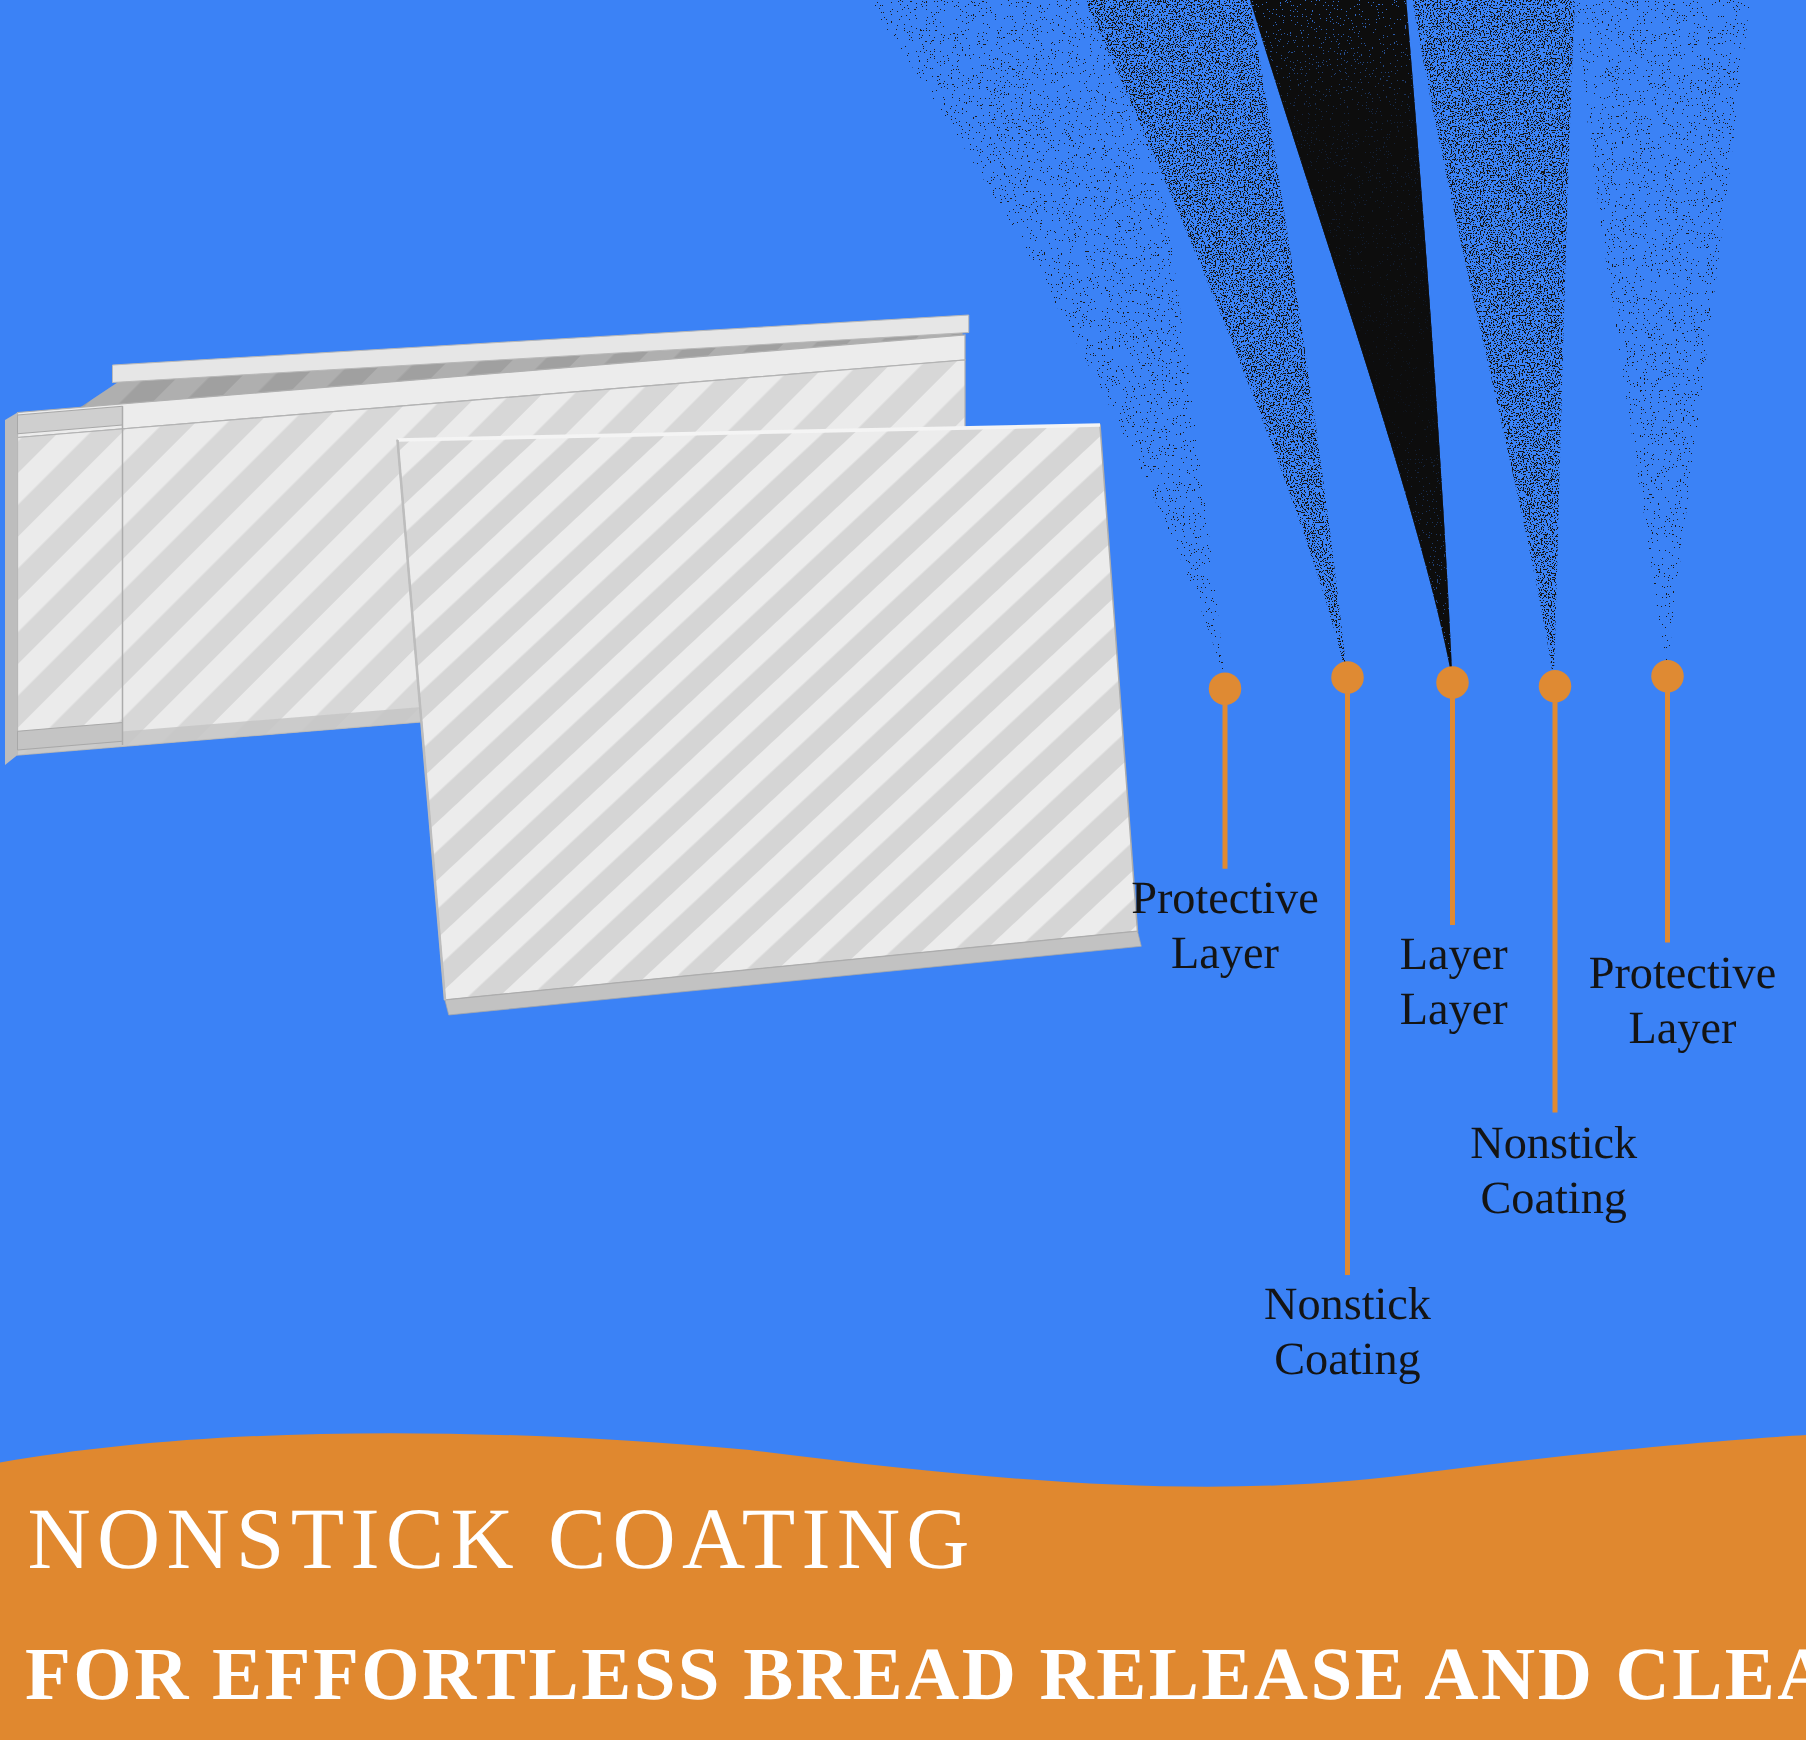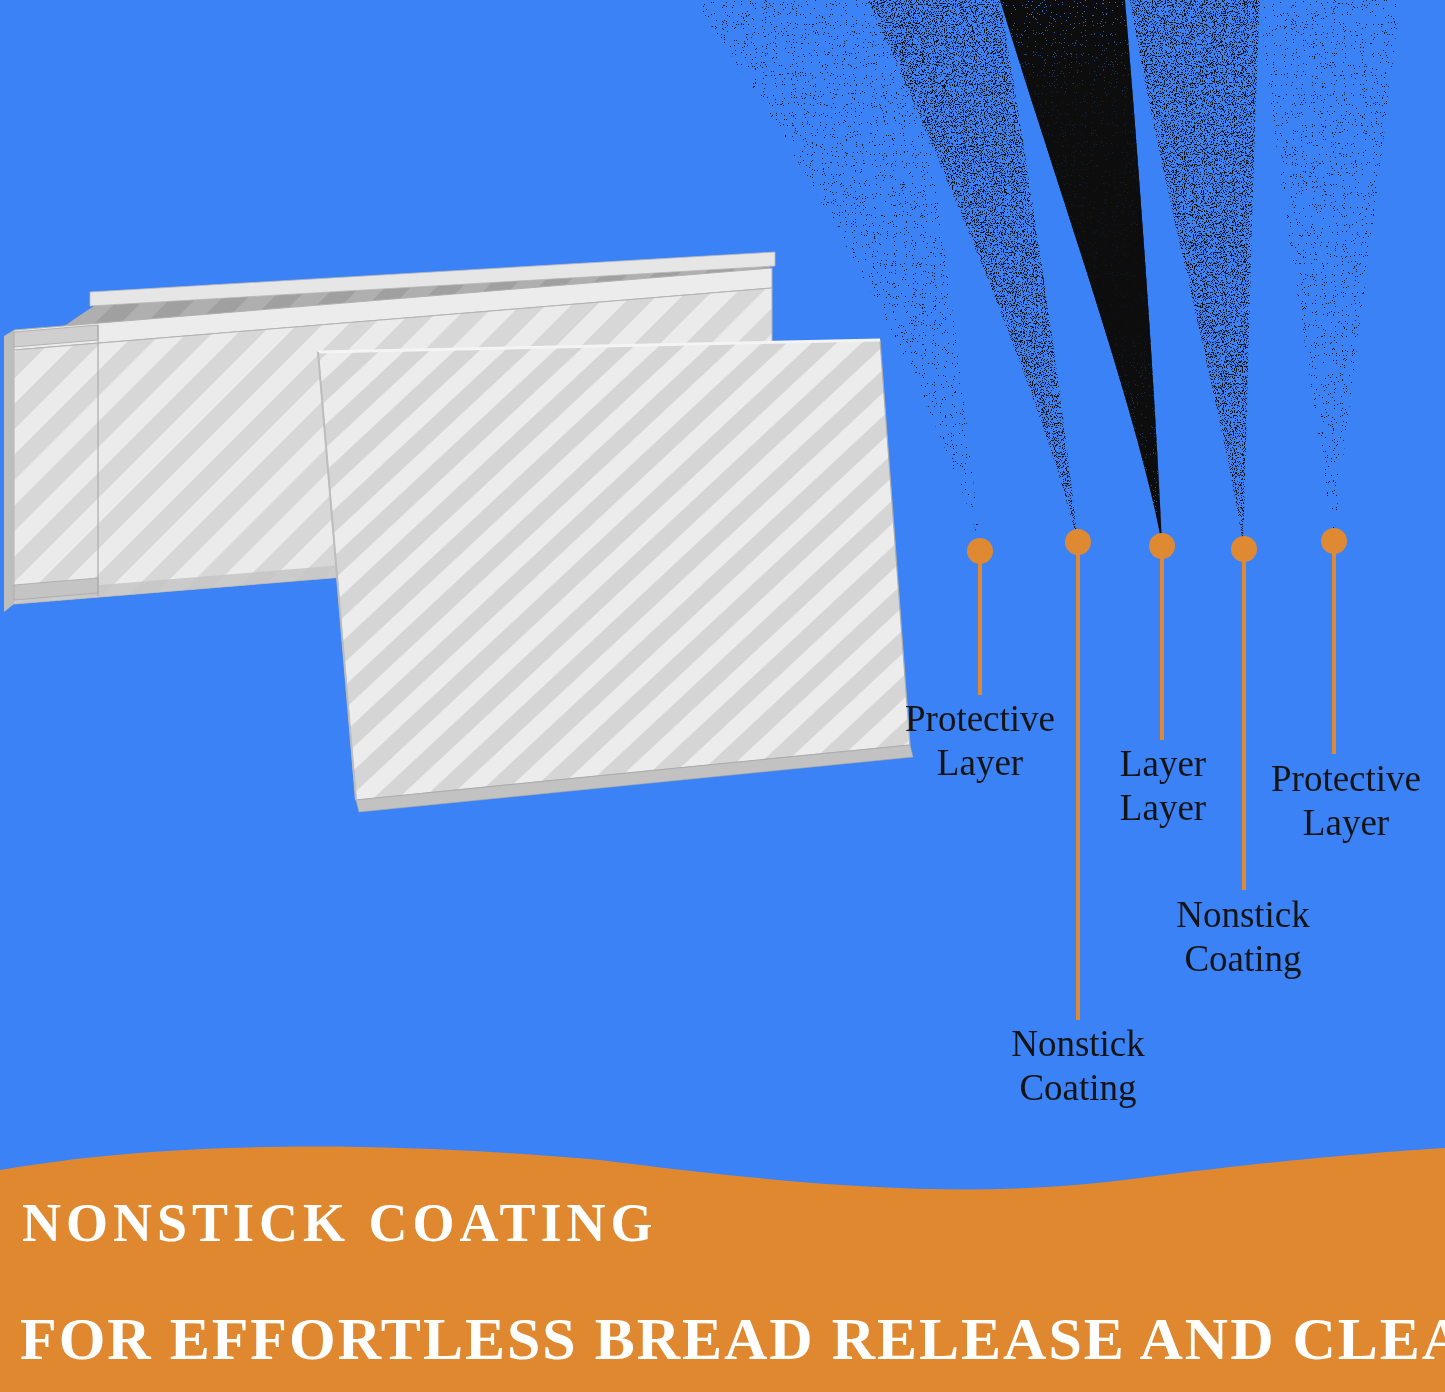--- a/index.html
+++ b/index.html
@@ -31,21 +31,21 @@
 
   .c4 .dot{left:1231px;top:536px;} .c4 .cline{left:1242px;top:549px;height:341px;}
   .c4 .clabel{left:1144px;top:893px;width:198px;}
 
   .c5 .dot{left:1321px;top:528px;} .c5 .cline{left:1332px;top:541px;height:213px;}
   .c5 .clabel{left:1248px;top:757px;width:196px;}
 
   
   .wave-banner{position:absolute;left:0;top:1130px;width:1445px;height:262px;z-index:3;}
   .banner-h1{position:absolute;left:22px;top:1192px;z-index:4;
-             font-family:"Liberation Serif",serif;font-weight:bold;font-size:54px;
+             font-family:"Liberation Serif",serif;font-weight:normal;font-size:70px;
              letter-spacing:5px;color:var(--banner-text,#ffffff);white-space:nowrap;}
   .banner-h2{position:absolute;left:20px;top:1305px;z-index:4;
              font-family:"Liberation Serif",serif;font-weight:bold;font-size:60px;
              letter-spacing:2px;color:var(--banner-text,#ffffff);white-space:nowrap;}
 </style>
 </head>
 <body>
 
 <div class="stage">
 

